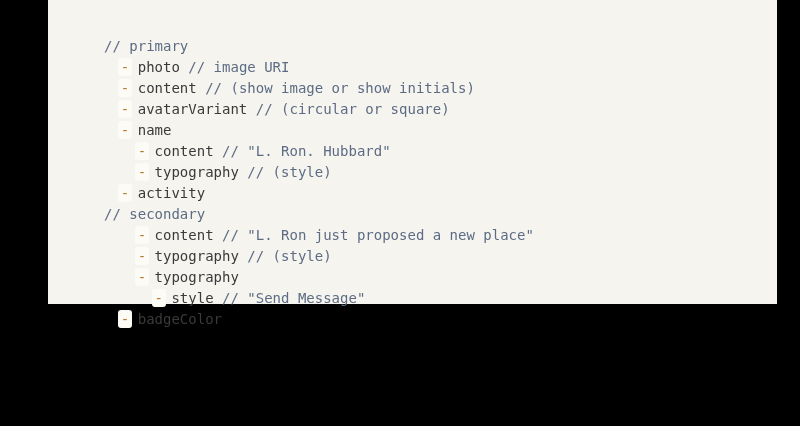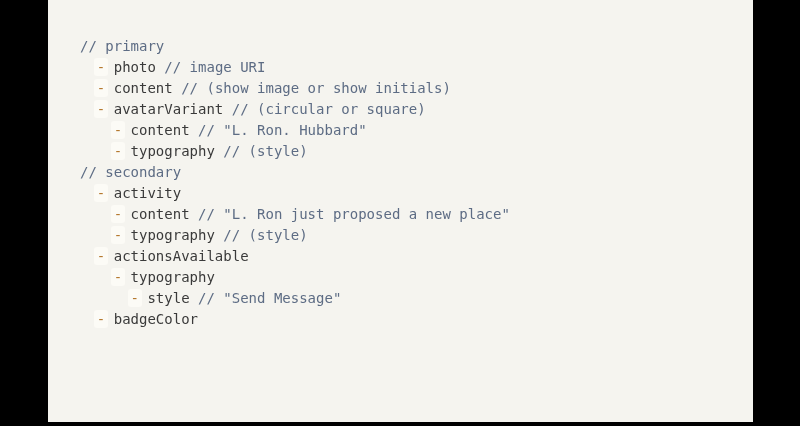--- a/index.html
+++ b/index.html
@@ -8,22 +8,23 @@
     width: 800px;
     height: 426px;
     background: #000000;
     overflow: hidden;
   }
   .page {
     position: absolute;
     left: 48px;
     top: 0;
     width: 705px;
-    height: 422px;
+    height: 304px;
     background: #f5f4ef;
+    padding-left: 24px;
   }
   .code-block {
     padding: 36px 0 0 32px;
     font-family: "DejaVu Sans Mono", "Liberation Mono", monospace;
     font-size: 14px;
     line-height: 21px;
     letter-spacing: 0;
   }
   .line { height: 21px; }
   .lvl-0 { padding-left: 0; }
@@ -62,59 +63,59 @@
         <span class="name">content</span>
         <span class="comment">// (show image or show initials)</span>
       </div>
 
       <div class="line lvl-1">
         <span class="dash">-</span>
         <span class="name">avatarVariant</span>
         <span class="comment">// (circular or square)</span>
       </div>
 
+      <div class="line lvl-1">
+        <span class="dash">-</span>
+        <span class="name">name</span>
+      </div>
 
       <div class="line lvl-2">
         <span class="dash">-</span>
         <span class="name">content</span>
         <span class="comment">// "L. Ron. Hubbard"</span>
       </div>
 
       <div class="line lvl-2">
         <span class="dash">-</span>
         <span class="name">typography</span>
         <span class="comment">// (style)</span>
       </div>
 
 
-      <div class="line lvl-0">
-        <span class="comment">// secondary</span>
-      </div>
-
       <div class="line lvl-1">
         <span class="dash">-</span>
         <span class="name">activity</span>
+      </div>
+
+      <div class="line lvl-0">
+        <span class="comment">// secondary</span>
       </div>
 
       <div class="line lvl-2">
         <span class="dash">-</span>
         <span class="name">content</span>
         <span class="comment">// "L. Ron just proposed a new place"</span>
       </div>
 
       <div class="line lvl-2">
         <span class="dash">-</span>
         <span class="name">typography</span>
         <span class="comment">// (style)</span>
       </div>
 
-      <div class="line lvl-1">
-        <span class="dash">-</span>
-        <span class="name">actionsAvailable</span>
-      </div>
 
       <div class="line lvl-2">
         <span class="dash">-</span>
         <span class="name">typography</span>
       </div>
 
       <div class="line lvl-3">
         <span class="dash">-</span>
         <span class="name">style</span>
         <span class="comment">// "Send Message"</span>

